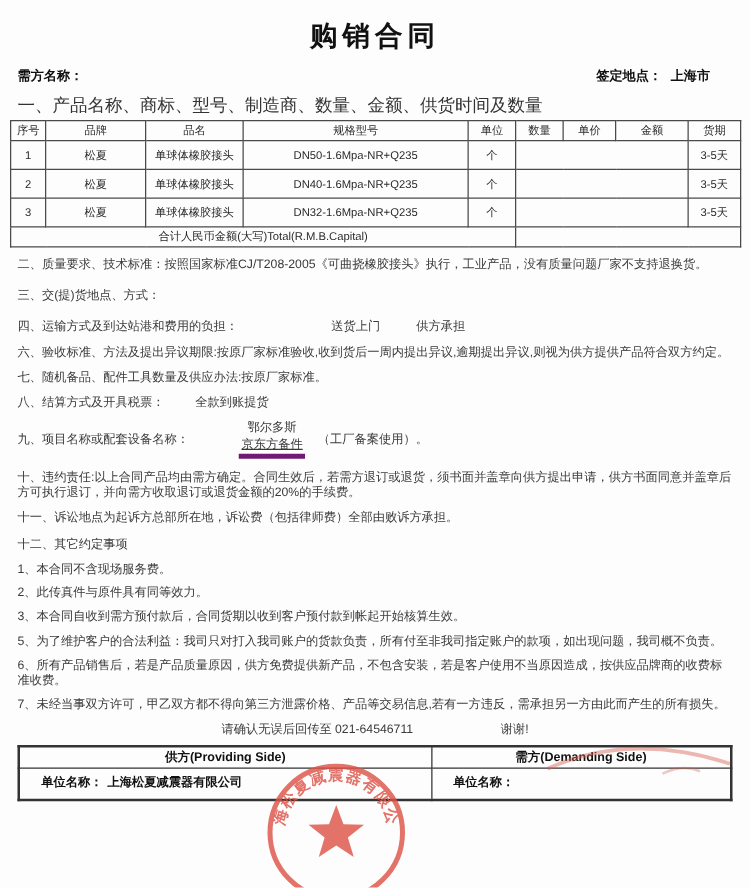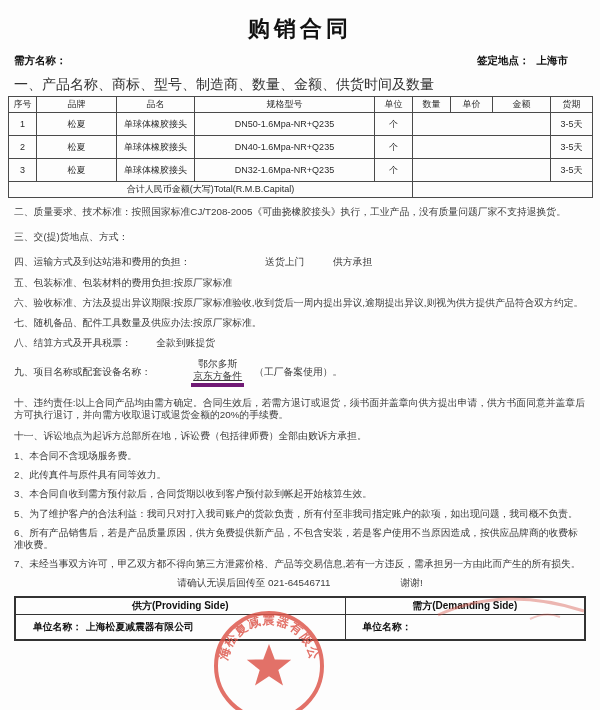--- a/index.html
+++ b/index.html
@@ -136,37 +136,37 @@
   </table>
 
 <div class="terms">
   <p class="gap">二、质量要求、技术标准：按照国家标准CJ/T208-2005《可曲挠橡胶接头》执行，工业产品，没有质量问题厂家不支持退换货。</p>
   <p class="gap">三、交(提)货地点、方式：</p>
   <p class="t4-opts">
     <span style="margin-left:0">四、运输方式及到达站港和费用的负担：</span>
     <span style="margin-left:72px">送货上门</span>
     <span>供方承担</span>
   </p>
-  <p>五、包装标准、包装材料的费用负担:按原厂家标准</p>
   <p>六、验收标准、方法及提出异议期限:按原厂家标准验收,收到货后一周内提出异议,逾期提出异议,则视为供方提供产品符合双方约定。</p>
   <p>七、随机备品、配件工具数量及供应办法:按原厂家标准。</p>
   <p>
     <span>八、结算方式及开具税票：</span>
     <span class="t8-val">全款到账提货</span>
   </p>
   <div class="t9-line">
     <span>九、项目名称或配套设备名称：</span>
     <span class="t9-stack">
       <span class="l1">鄂尔多斯</span>
       <span class="l2">京东方备件</span>
     </span>
     <span>（工厂备案使用）。</span>
   </div>
   <p>十、违约责任:以上合同产品均由需方确定。合同生效后，若需方退订或退货，须书面并盖章向供方提出申请，供方书面同意并盖章后方可执行退订，并向需方收取退订或退货金额的20%的手续费。</p>
   <p>十一、诉讼地点为起诉方总部所在地，诉讼费（包括律师费）全部由败诉方承担。</p>
+  <p>十二、其它约定事项</p>
   <div class="sub-items">
     <p>1、本合同不含现场服务费。</p>
     <p>2、此传真件与原件具有同等效力。</p>
     <p>3、本合同自收到需方预付款后，合同货期以收到客户预付款到帐起开始核算生效。</p>
     <p>5、为了维护客户的合法利益：我司只对打入我司账户的货款负责，所有付至非我司指定账户的款项，如出现问题，我司概不负责。</p>
     <p>6、所有产品销售后，若是产品质量原因，供方免费提供新产品，不包含安装，若是客户使用不当原因造成，按供应品牌商的收费标准收费。</p>
     <p>7、未经当事双方许可，甲乙双方都不得向第三方泄露价格、产品等交易信息,若有一方违反，需承担另一方由此而产生的所有损失。</p>
   </div>
 </div>
 

